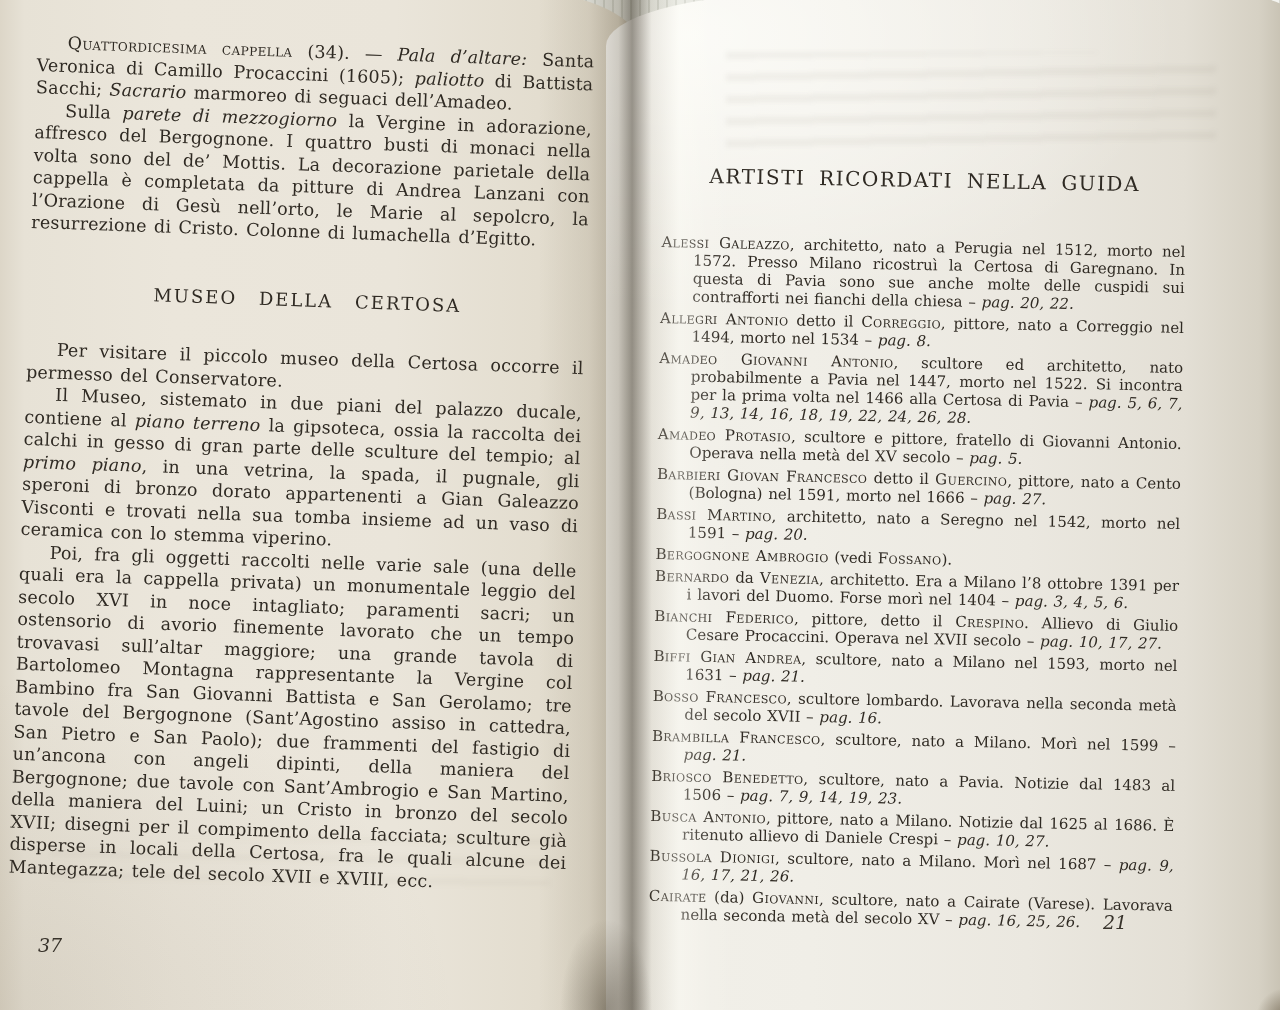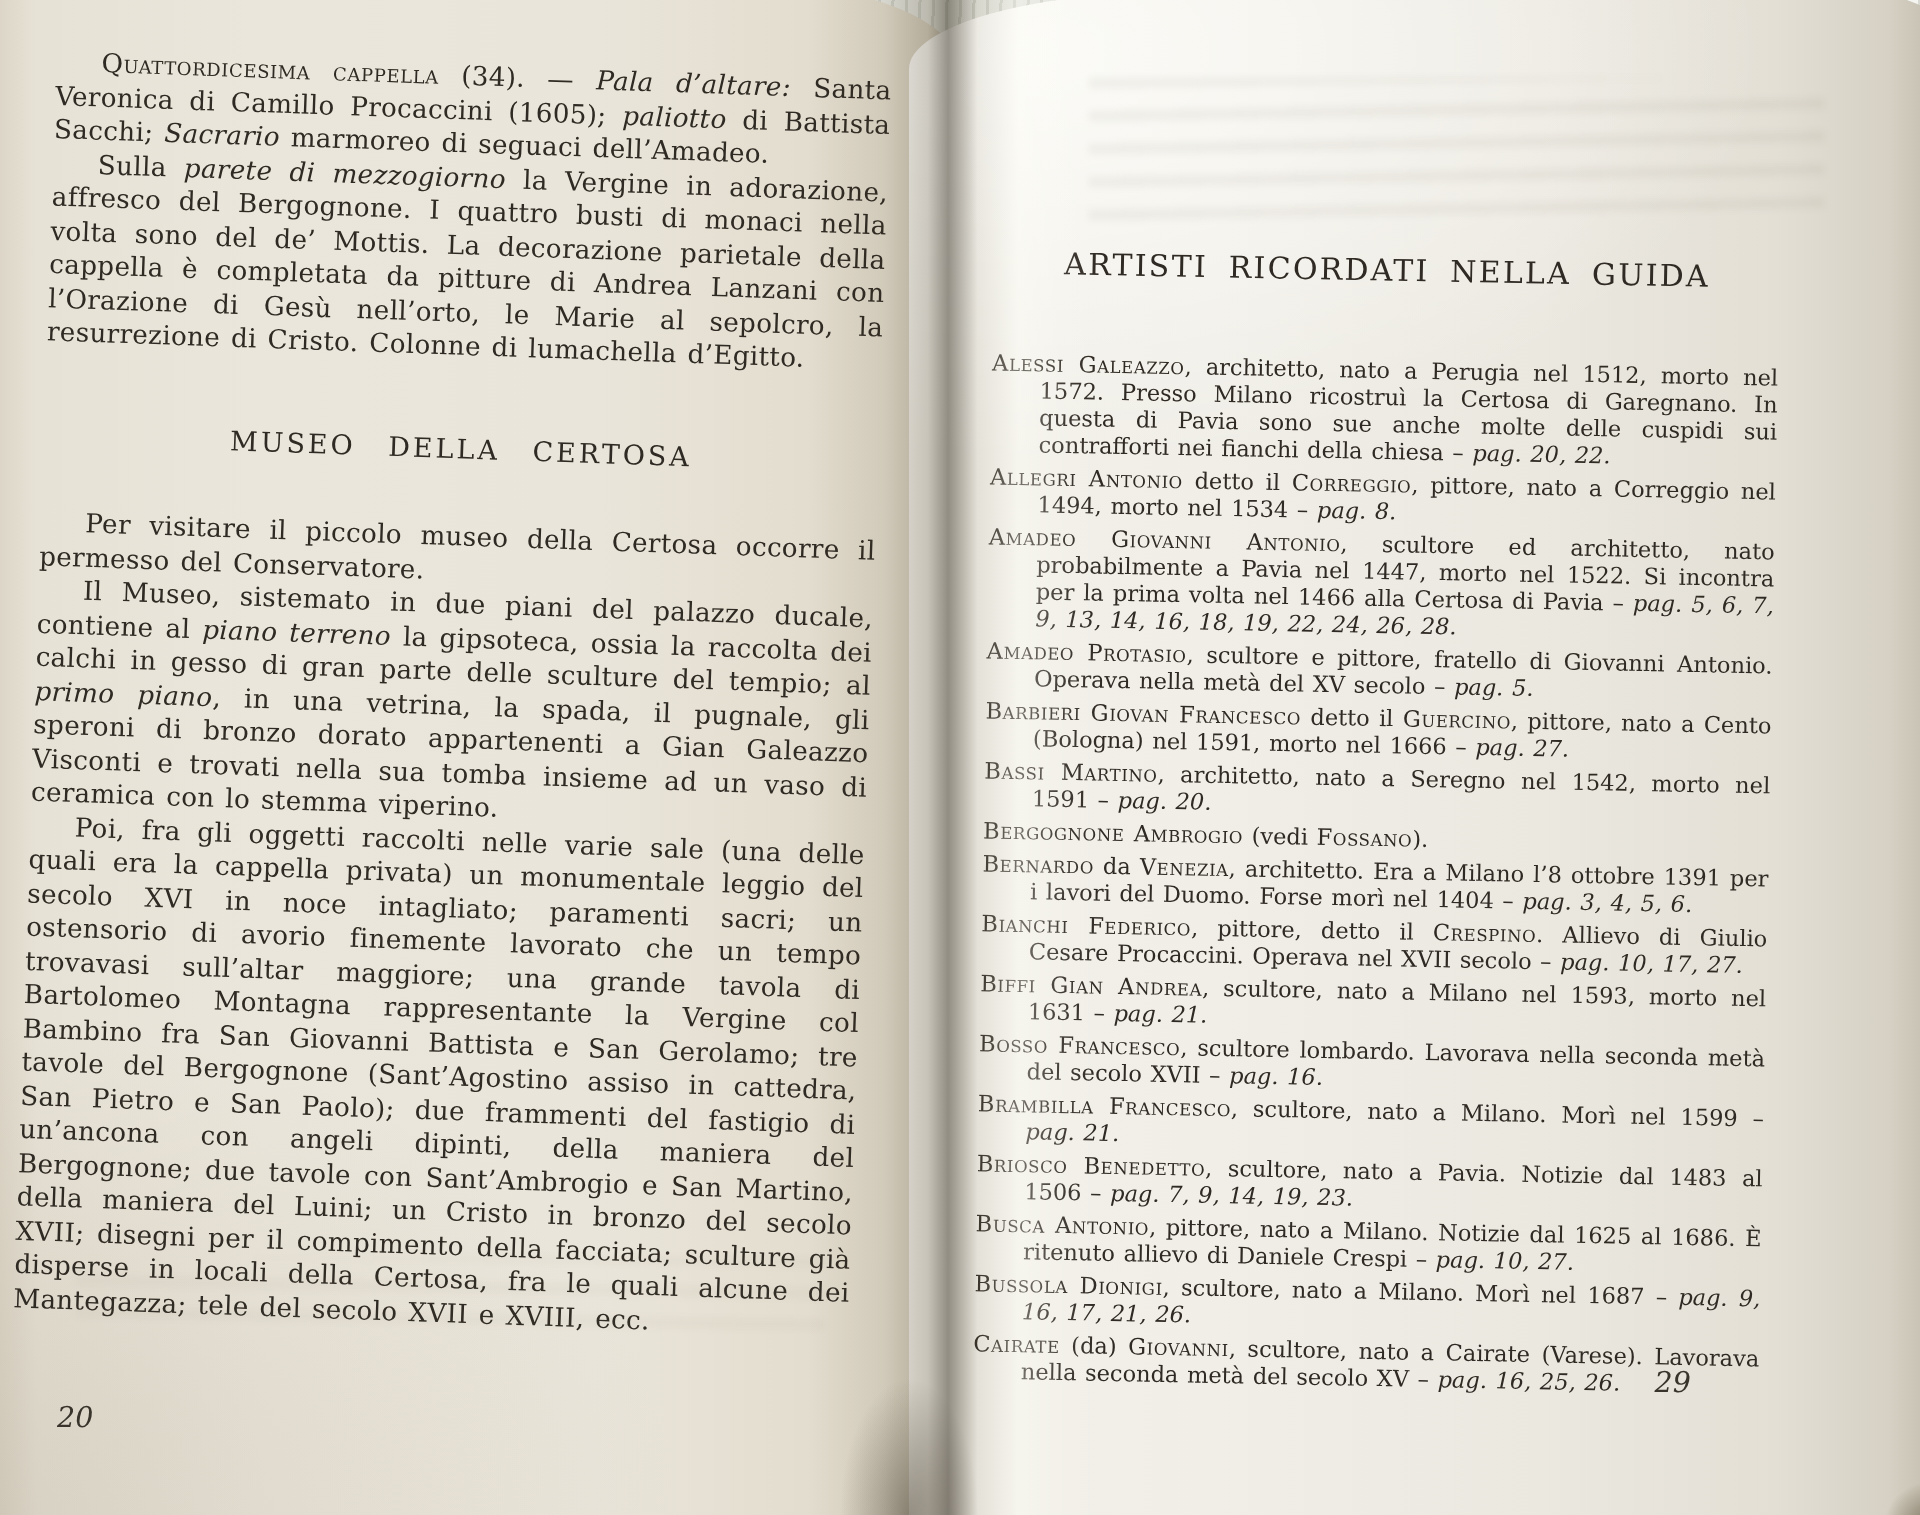--- a/index.html
+++ b/index.html
@@ -106,21 +106,21 @@
           <p class="bpara"><span>Sulla </span><span class="it">parete di mezzogiorno</span><span> la Vergine in adorazione, affresco del Bergognone. I quattro busti di monaci nella volta sono del de’ Mottis. La decorazione parietale della cappella è completata da pitture di Andrea Lanzani con l’Orazione di Gesù nell’orto, le Marie al sepolcro, la resurrezione di Cristo. Colonne di lumachella d’Egitto.</span></p>
         </div>
       <h2 class="lp-heading">MUSEO DELLA CERTOSA</h2>
       <div id="left-bottom">
           <p class="bpara"><span>Per visitare il piccolo museo della Certosa occorre il permesso del Conservatore.</span></p>
           <p class="bpara"><span>Il Museo, sistemato in due piani del palazzo ducale, contiene al </span><span class="it">piano terreno</span><span> la gipsoteca, ossia la raccolta dei calchi in gesso di gran parte delle sculture del tempio; al </span><span class="it">primo piano</span><span>, in una vetrina, la spada, il pugnale, gli speroni di bronzo dorato appartenenti a Gian Galeazzo Visconti e trovati nella sua tomba insieme ad un vaso di ceramica con lo stemma viperino.</span></p>
           <p class="bpara"><span>Poi, fra gli oggetti raccolti nelle varie sale (una delle quali era la cappella privata) un monumentale leggio del secolo XVI in noce intagliato; paramenti sacri; un ostensorio di avorio finemente lavorato che un tempo trovavasi sull’altar maggiore; una grande tavola di Bartolomeo Montagna rappresentante la Vergine col Bambino fra San Giovanni Battista e San Gerolamo; tre tavole del Bergognone (Sant’Agostino assiso in cattedra, San Pietro e San Paolo); due frammenti del fastigio di un’ancona con angeli dipinti, della maniera del Bergognone; due tavole con Sant’Ambrogio e San Martino, della maniera del Luini; un Cristo in bronzo del secolo XVII; disegni per il compimento della facciata; sculture già disperse in locali della Certosa, fra le quali alcune dei Mantegazza; tele del secolo XVII e XVIII, ecc.</span></p>
         </div>
     </div>
     <div class="ghost ghost-left"></div>
-    <div class="page-num pn-left">20</div>
+    <div class="page-num pn-left">37</div>
   </div>
 
   <div class="page page-right">
     <div class="ghost ghost-right"></div>
     <div class="rp-content">
       <h1 class="rp-heading">ARTISTI RICORDATI NELLA GUIDA</h1>
       <div id="entries">
           <p class="entry"><span class="sc">Alessi Galeazzo</span><span>, architetto, nato a Perugia nel 1512, morto nel 1572. Presso Milano ricostruì la Certosa di Garegnano. In questa di Pavia sono sue anche molte delle cuspidi sui contrafforti nei fianchi della chiesa – </span><span class="it">pag. 20, 22.</span></p>
           <p class="entry"><span class="sc">Allegri Antonio</span><span> detto il </span><span class="sc">Correggio</span><span>, pittore, nato a Correggio nel 1494, morto nel 1534 – </span><span class="it">pag. 8.</span></p>
           <p class="entry"><span class="sc">Amadeo Giovanni Antonio</span><span>, scultore ed architetto, nato probabilmente a Pavia nel 1447, morto nel 1522. Si incontra per la prima volta nel 1466 alla Certosa di Pavia – </span><span class="it">pag. 5, 6, 7, 9, 13, 14, 16, 18, 19, 22, 24, 26, 28.</span></p>
@@ -132,18 +132,18 @@
           <p class="entry"><span class="sc">Bianchi Federico</span><span>, pittore, detto il </span><span class="sc">Crespino</span><span>. Allievo di Giulio Cesare Procaccini. Operava nel XVII secolo – </span><span class="it">pag. 10, 17, 27.</span></p>
           <p class="entry"><span class="sc">Biffi Gian Andrea</span><span>, scultore, nato a Milano nel 1593, morto nel 1631 – </span><span class="it">pag. 21.</span></p>
           <p class="entry"><span class="sc">Bosso Francesco</span><span>, scultore lombardo. Lavorava nella seconda metà del secolo XVII – </span><span class="it">pag. 16.</span></p>
           <p class="entry"><span class="sc">Brambilla Francesco</span><span>, scultore, nato a Milano. Morì nel 1599 – </span><span class="it">pag. 21.</span></p>
           <p class="entry"><span class="sc">Briosco Benedetto</span><span>, scultore, nato a Pavia. Notizie dal 1483 al 1506 – </span><span class="it">pag. 7, 9, 14, 19, 23.</span></p>
           <p class="entry"><span class="sc">Busca Antonio</span><span>, pittore, nato a Milano. Notizie dal 1625 al 1686. È ritenuto allievo di Daniele Crespi – </span><span class="it">pag. 10, 27.</span></p>
           <p class="entry"><span class="sc">Bussola Dionigi</span><span>, scultore, nato a Milano. Morì nel 1687 – </span><span class="it">pag. 9, 16, 17, 21, 26.</span></p>
           <p class="entry"><span class="sc">Cairate</span><span> (da) </span><span class="sc">Giovanni</span><span>, scultore, nato a Cairate (Varese). Lavorava nella seconda metà del secolo XV – </span><span class="it">pag. 16, 25, 26.</span></p>
         </div>
     </div>
-    <div class="page-num pn-right">29</div>
+    <div class="page-num pn-right">21</div>
   </div>
 
   <div class="gutter"></div>
   <div class="gutter-bottom"></div>
 </div>
 
 </body></html>

